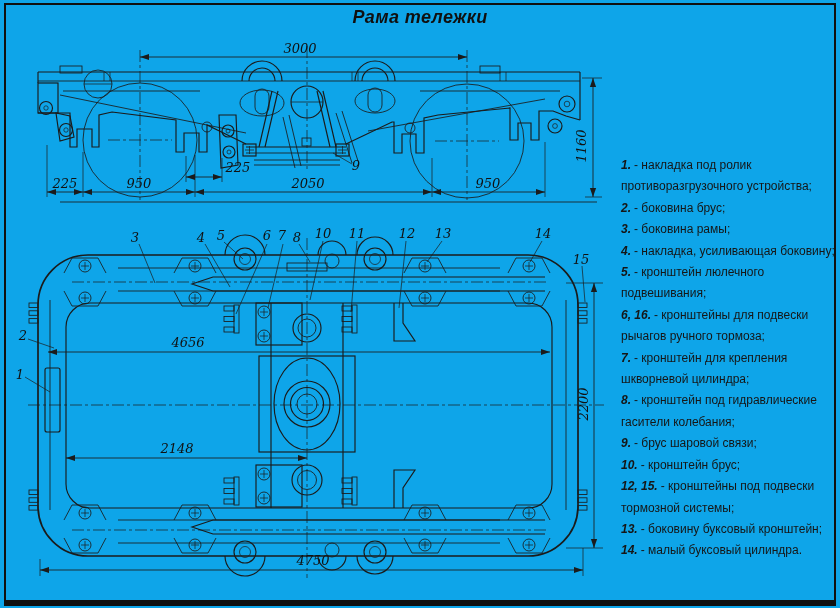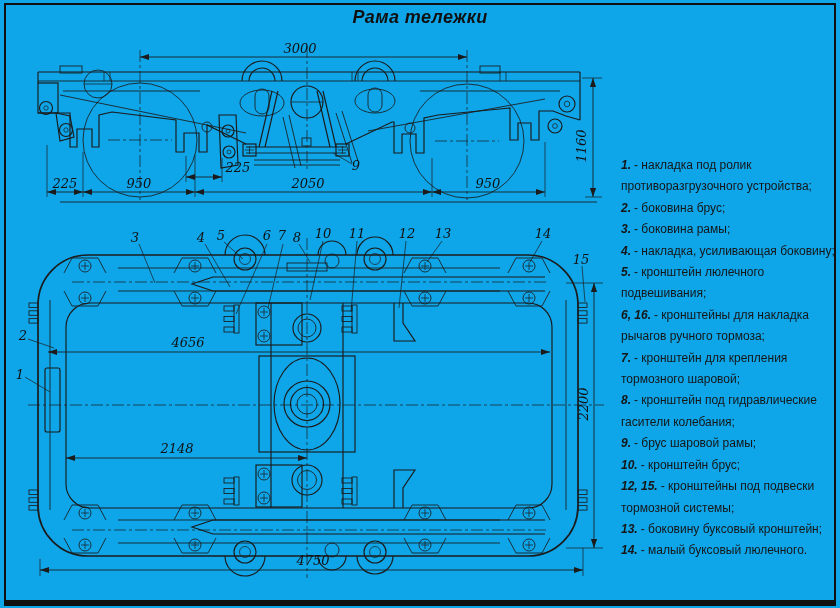--- a/index.html
+++ b/index.html
@@ -296,22 +296,22 @@
       <text class="dim" x="581" y="264">15</text>
     </g>
   </svg>
 
   <div class="legend">
     <div class="li"><span class="num">1.</span><span>- накладка под ролик противоразгрузочного устройства;</span></div>
     <div class="li"><span class="num">2.</span><span>- боковина брус;</span></div>
     <div class="li"><span class="num">3.</span><span>- боковина рамы;</span></div>
     <div class="li"><span class="num">4.</span><span>- накладка, усиливающая боковину;</span></div>
     <div class="li"><span class="num">5.</span><span>- кронштейн люлечного подвешивания;</span></div>
-    <div class="li"><span class="num">6, 16.</span><span>- кронштейны для накладка рычагов ручного тормоза;</span></div>
-    <div class="li"><span class="num">7.</span><span>- кронштейн для крепления тормозного шаровой;</span></div>
+    <div class="li"><span class="num">6, 16.</span><span>- кронштейны для подвески рычагов ручного тормоза;</span></div>
+    <div class="li"><span class="num">7.</span><span>- кронштейн для крепления шкворневой цилиндра;</span></div>
     <div class="li"><span class="num">8.</span><span>- кронштейн под гидравлические гасители колебания;</span></div>
-    <div class="li"><span class="num">9.</span><span>- брус шаровой рамы;</span></div>
+    <div class="li"><span class="num">9.</span><span>- брус шаровой связи;</span></div>
     <div class="li"><span class="num">10.</span><span>- кронштейн брус;</span></div>
     <div class="li"><span class="num">12, 15.</span><span>- кронштейны под подвески тормозной системы;</span></div>
     <div class="li"><span class="num">13.</span><span>- боковину буксовый кронштейн;</span></div>
-    <div class="li"><span class="num">14.</span><span>- малый буксовый люлечного.</span></div>
+    <div class="li"><span class="num">14.</span><span>- малый буксовый цилиндра.</span></div>
   </div>
 </div>
 
 </body></html>

